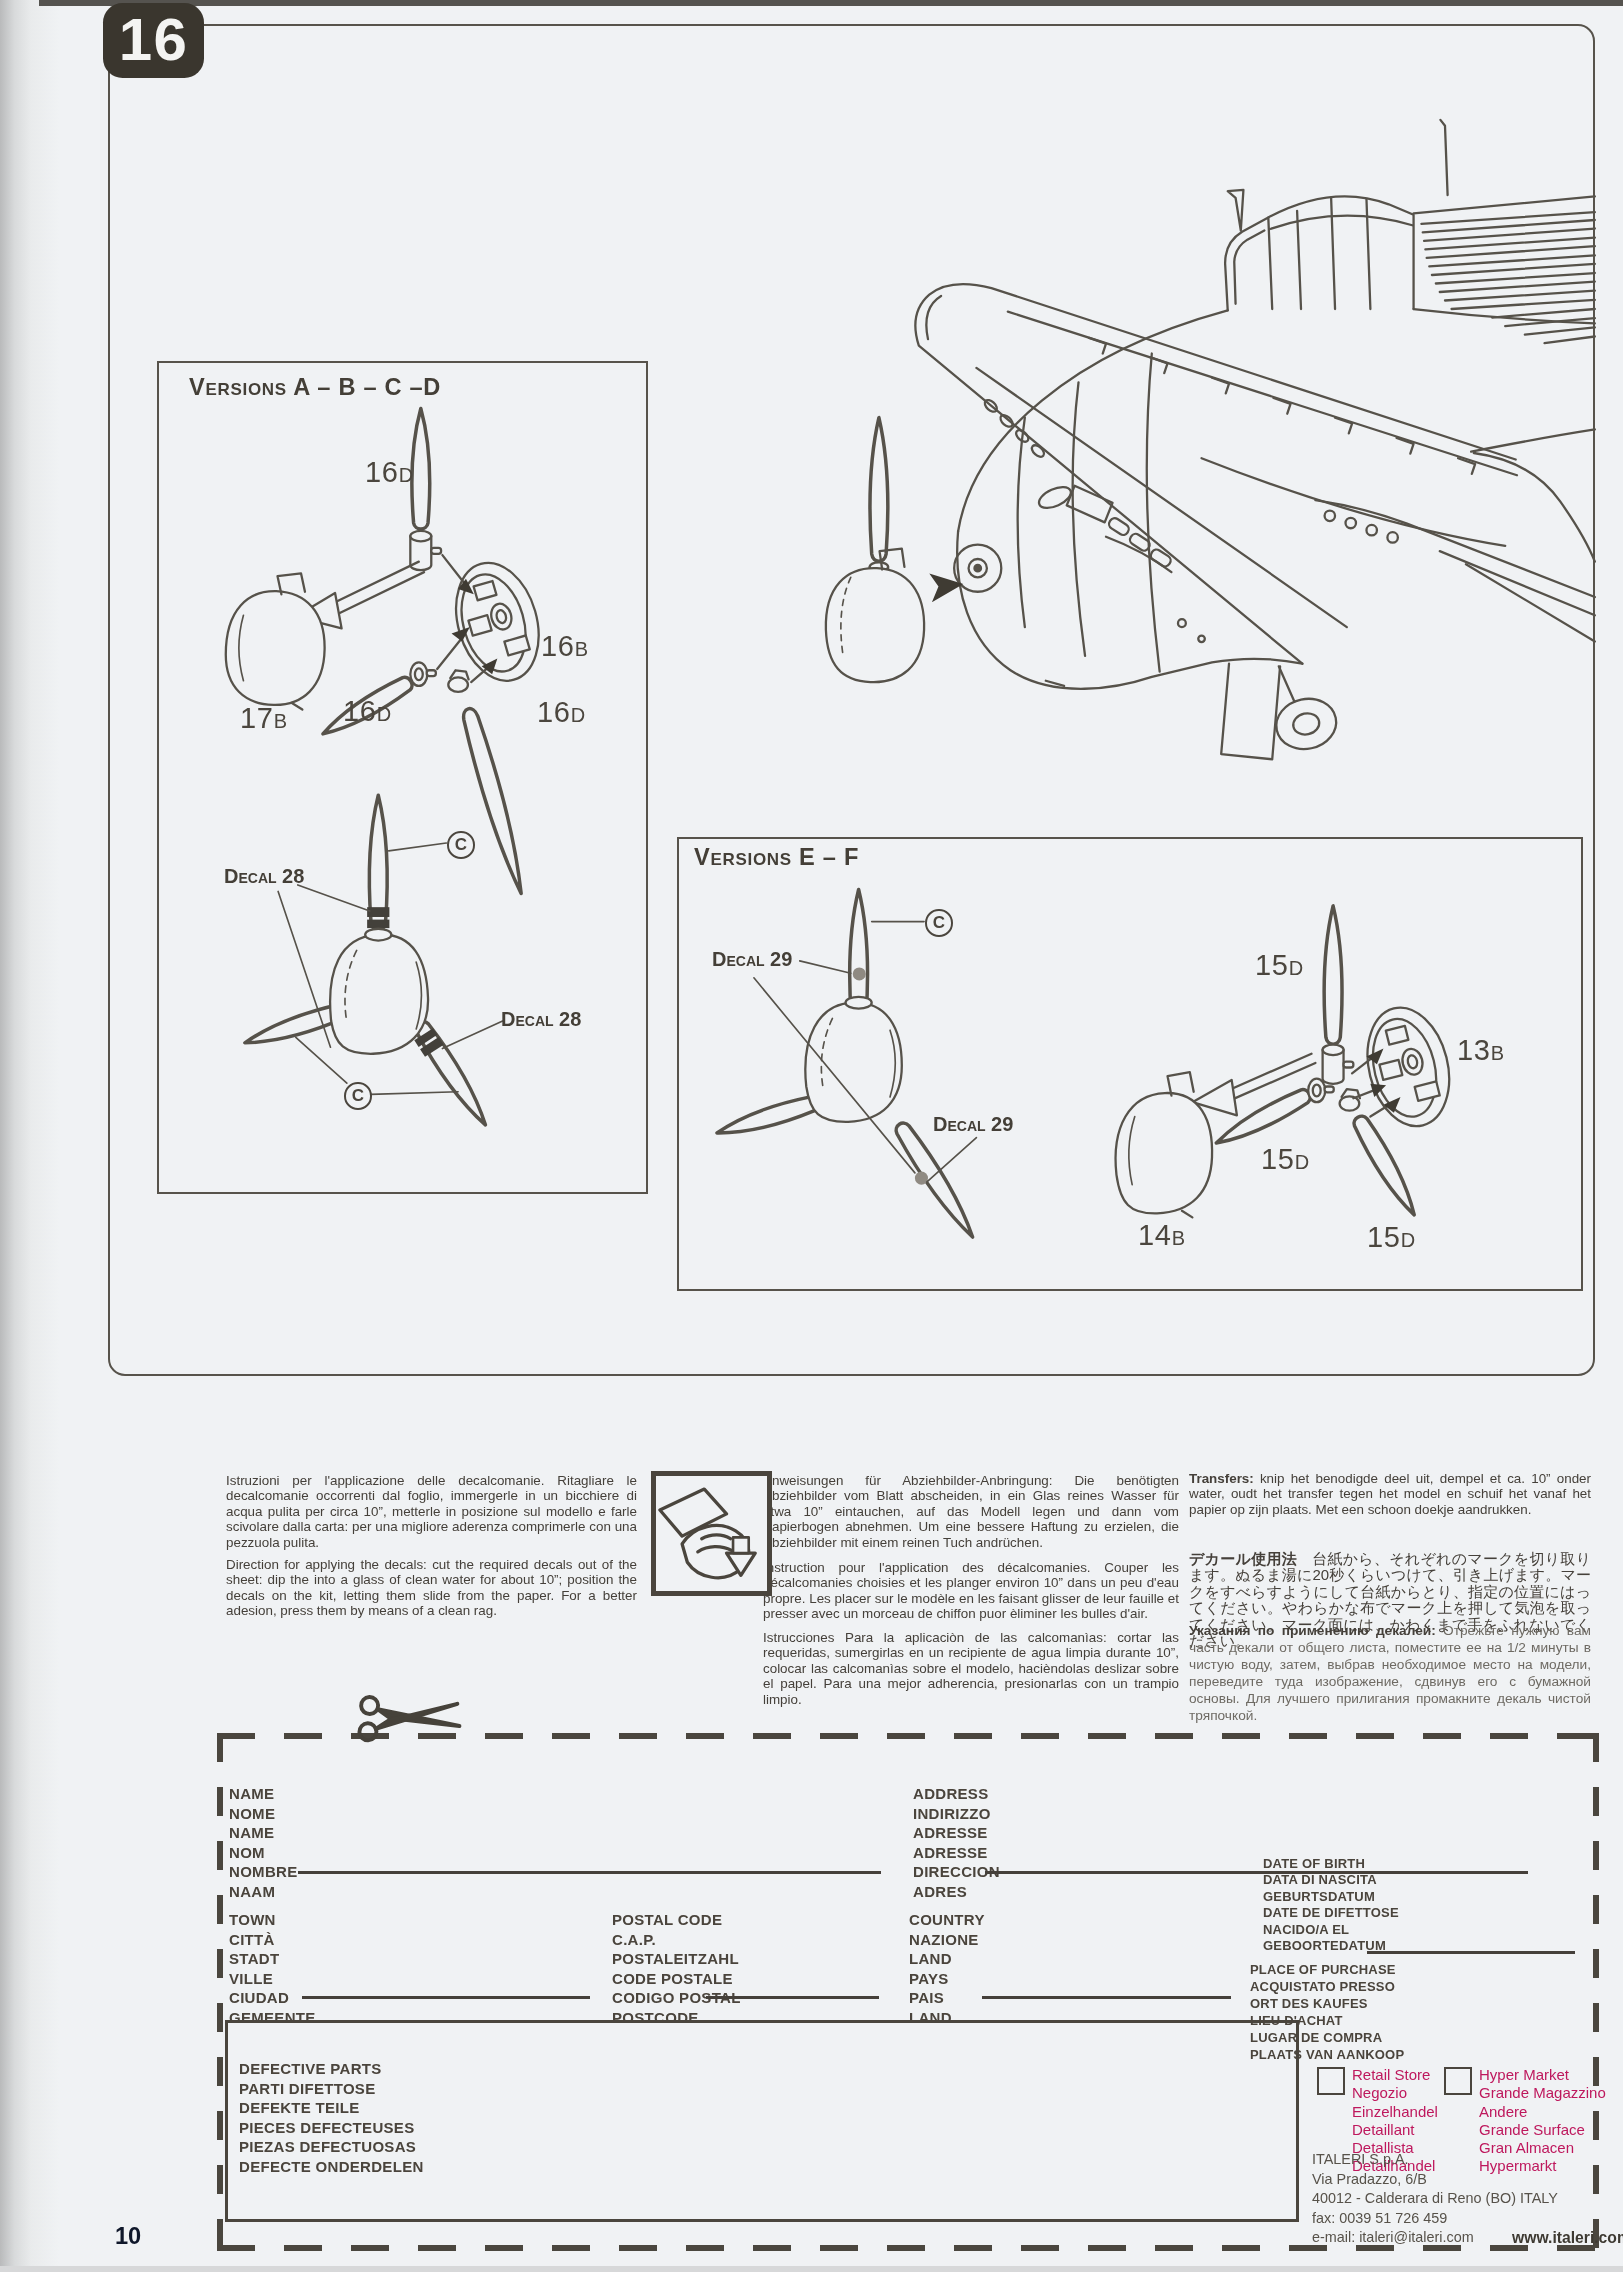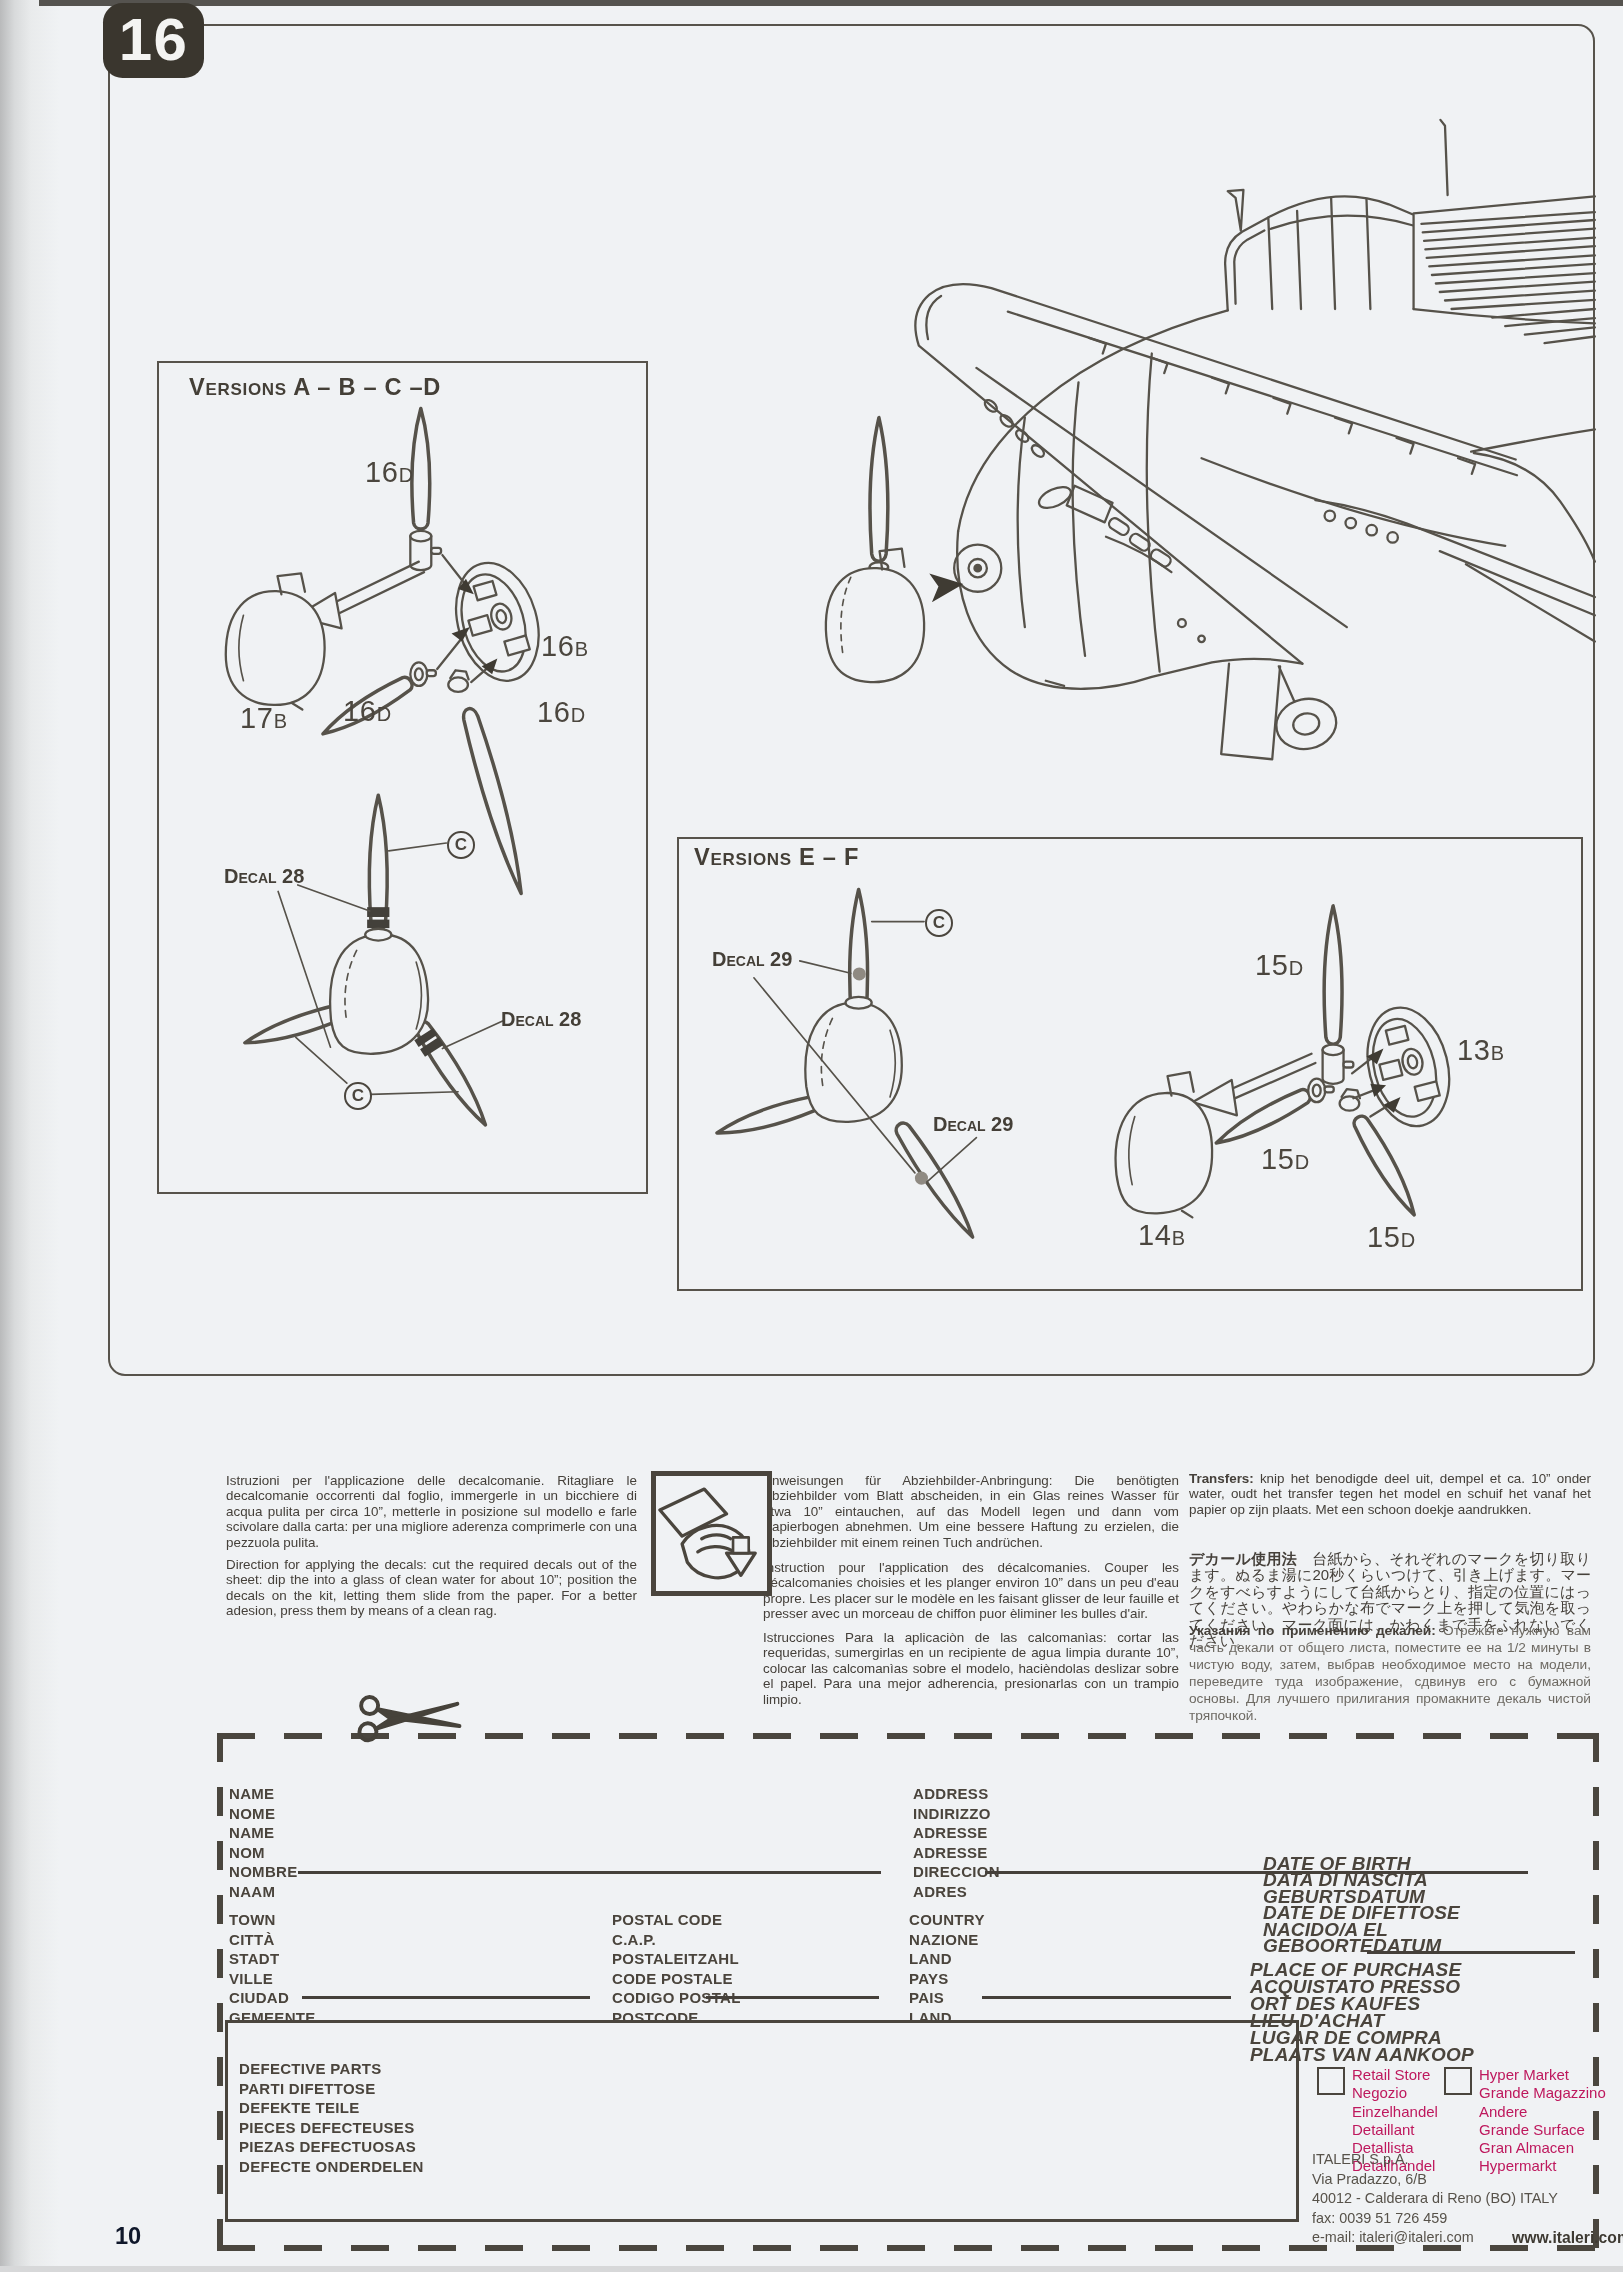--- a/index.html
+++ b/index.html
@@ -27,21 +27,21 @@
   .jp{font-size:15px;line-height:16.4px;text-align:justify;color:#45403a;}
   .ru{font-size:13.7px;line-height:17px;text-align:justify;color:#45403a;}
   .ru .fade{color:#6e6a63;}
   
   .picto{left:651px;top:1471px;width:111px;height:115px;border:5.9px solid #4a453d;background:#f0f2f4;}
   
   .dash-h{height:5.9px;background:repeating-linear-gradient(90deg,#4a463e 0 38px,transparent 38px 67px);}
   .dash-v{width:5.9px;background:repeating-linear-gradient(180deg,#4a463e 0 29px,transparent 29px 54px);}
   .kit{font-weight:700;font-size:21.6px;font-variant:small-caps;color:#443f37;text-align:right;}
   .flabel{font-weight:700;font-size:15px;line-height:19.6px;color:#4a443c;letter-spacing:0.3px;margin-top:25px;}
-  .flabel-sm{font-weight:700;font-size:19px;line-height:16.4px;color:#4a443c;letter-spacing:0.2px;font-style:italic;}
+  .flabel-sm{font-weight:700;font-size:13px;line-height:16.4px;color:#4a443c;letter-spacing:0.2px;}
   .fl26{line-height:17px;}
   .rule{border-top:3.3px solid #45403a;height:0;}
   .defbox{left:225px;top:2020px;width:1068px;height:196px;border:3.3px solid #4a453d;}
   .chk{width:23.6px;height:23.6px;border:2.6px solid #4a453d;background:#f0f2f4;}
   .chklab{font-size:15px;line-height:18.3px;color:#be185d;}
   .company{font-size:14.4px;line-height:19.6px;color:#57524a;}
   .site{font-weight:700;font-size:15.7px;color:#3e3a32;}
   .pagenum{font-weight:700;font-size:23.6px;color:#0f172a;}
   .ln{white-space:nowrap;}
 </style>

